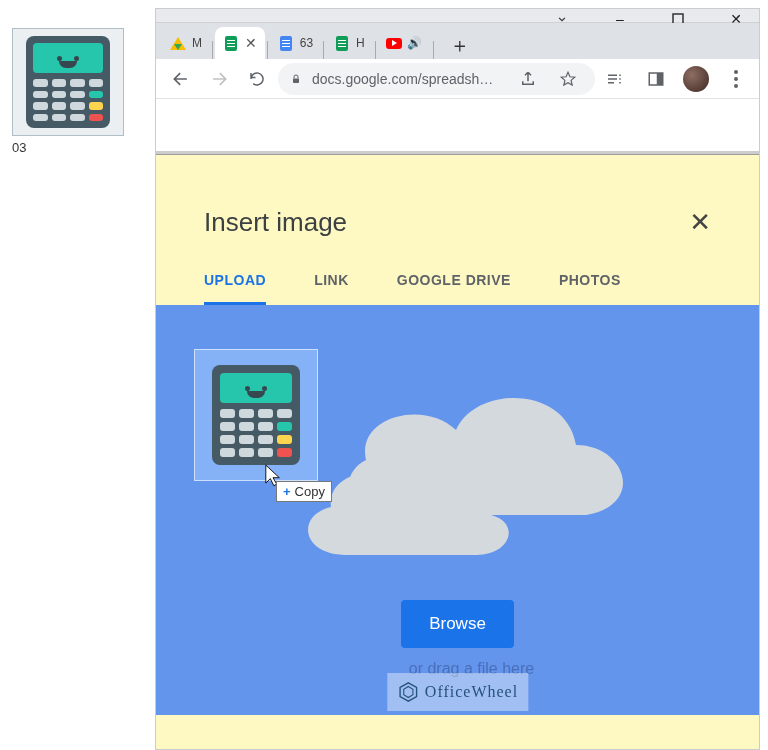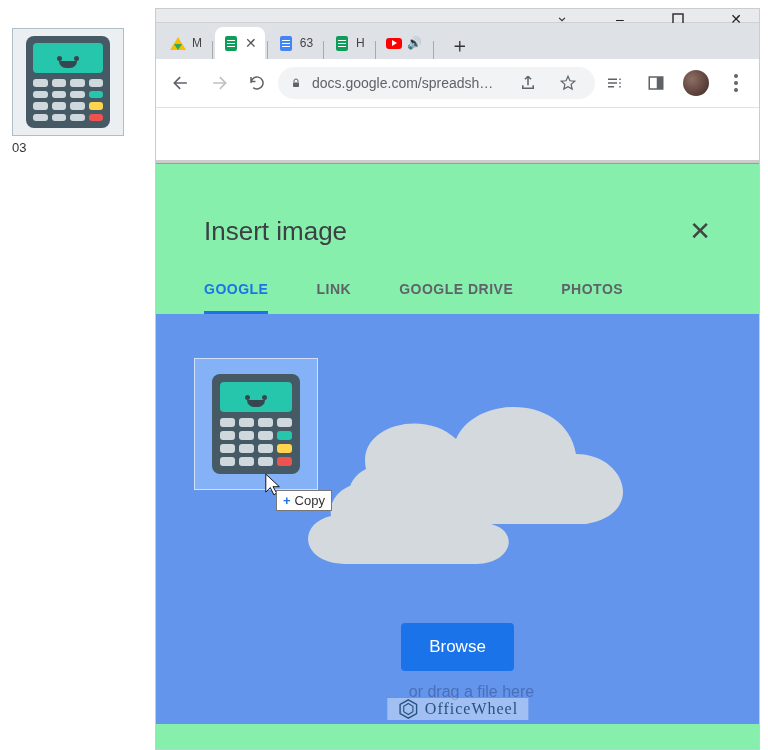--- a/index.html
+++ b/index.html
@@ -41,59 +41,59 @@
     .fi-drive { width: 0; height: 0; border-left: 8px solid transparent; border-right: 8px solid transparent; border-bottom: 13px solid #fbbc04; position: relative; }
     .fi-drive::after { content: ""; position: absolute; left: -4px; bottom: -13px; width: 0; height: 0; border-left: 4px solid transparent; border-right: 4px solid transparent; border-top: 6px solid #34a853; }
     .fi-sheet { width: 12px; height: 15px; background: #0f9d58; border-radius: 2px; position: relative; }
     .fi-sheet::after { content: ""; position: absolute; inset: 4px 2px; background: repeating-linear-gradient(#fff 0 1px, transparent 1px 3px); }
     .fi-doc { width: 12px; height: 15px; background: #4285f4; border-radius: 2px; position: relative; }
     .fi-doc::after { content: ""; position: absolute; inset: 4px 2px; background: repeating-linear-gradient(#fff 0 1px, transparent 1px 3px); }
     .fi-yt { width: 16px; height: 11px; background: #ff0000; border-radius: 3px; position: relative; }
     .fi-yt::after { content: ""; position: absolute; left: 6px; top: 2px; width: 0; height: 0; border-left: 5px solid #fff; border-top: 3.5px solid transparent; border-bottom: 3.5px solid transparent; }
     .fi-snd { font-size: 12px; color: #444; }
 
-    .addrbar { height: 49px; background: #fff; display: flex; align-items: center; padding: 0 8px; gap: 4px; border-bottom: 1px solid #e2e2e2; }
+    .addrbar { height: 40px; background: #fff; display: flex; align-items: center; padding: 0 8px; gap: 4px; border-bottom: 1px solid #e2e2e2; }
     .nav-btn { width: 34px; height: 34px; display: flex; align-items: center; justify-content: center; border-radius: 50%; color: #5f6368; font-size: 18px; }
     .url-pill { flex: 1; height: 32px; background: #f1f3f4; border-radius: 16px; display: flex; align-items: center; padding: 0 12px; gap: 10px; color: #5f6368; font-size: 14px; }
     .lock-ico { width: 12px; height: 14px; }
     .url-text { flex: 1; white-space: nowrap; overflow: hidden; text-overflow: ellipsis; }
     .addr-icons { display: flex; align-items: center; gap: 12px; }
     .addr-ico { width: 30px; height: 30px; display: flex; align-items: center; justify-content: center; color: #5f6368; }
     .avatar { width: 26px; height: 26px; border-radius: 50%; background: radial-gradient(circle at 35% 35%, #8d6e63, #3e2723); }
     .dots { display: flex; flex-direction: column; gap: 3px; }
     .dots span { width: 4px; height: 4px; background: #5f6368; border-radius: 50%; }
 
     .content { flex: 1; position: relative; background: #fff; overflow: hidden; }
 
     
-    .modal { position: absolute; left: 0; top: 56px; right: 0; bottom: 0; background: #86efac; box-shadow: 0 -1px 0 #c4c4c4; }
+    .modal { position: absolute; left: 0; top: 56px; right: 0; bottom: 0; background: #fef9c3; box-shadow: 0 -1px 0 #c4c4c4; }
     .modal-shadow { position: absolute; left: 0; right: 0; top: -4px; height: 4px; background: rgba(0,0,0,0.2); }
     .modal-header { padding: 52px 48px 20px; display: flex; justify-content: space-between; align-items: center; }
     .modal-title { font-size: 26px; color: #3c4043; font-weight: 400; font-family: "Google Sans", Arial, sans-serif; }
     .modal-close { font-size: 26px; color: #444; }
     .modal-tabs { display: flex; gap: 48px; padding: 0 48px; align-items: center; font-size: 14px; font-weight: 600; color: #5f6368; letter-spacing: 0.5px; }
     .mtab { padding: 14px 0; border-bottom: 3px solid transparent; }
     .mtab.active { color: #1a73e8; border-bottom-color: #1a73e8; }
 
     .dropzone { background: #6495ed; margin: 0; height: 410px; position: relative; overflow: hidden; }
     .cloud1 { position: absolute; left: 170px; top: 50px; width: 320px; height: 180px; }
     .cloud2 { position: absolute; left: 140px; top: 130px; width: 220px; height: 130px; }
     .cloud-shape { fill: #d4d9de; }
 
     .drag-thumb { position: absolute; left: 38px; top: 44px; width: 124px; height: 132px; background: rgba(160,200,255,0.55); border: 1px solid rgba(255,255,255,0.6); display: flex; align-items: center; justify-content: center; }
 
     .cursor-arrow { position: absolute; left: 108px; top: 158px; width: 18px; height: 24px; z-index: 5; }
     .copy-badge { position: absolute; left: 120px; top: 176px; background: #fff; border: 1px solid #777; font-size: 13px; padding: 2px 6px; color: #333; z-index: 5; display: flex; align-items: center; gap: 4px; }
     .copy-plus { color: #1a73e8; font-weight: bold; }
 
-    .browse-area { position: absolute; left: 0; right: 0; bottom: 23px; text-align: center; }
+    .browse-area { position: absolute; left: 0; right: 0; bottom: 37px; text-align: center; }
     .browse-btn { background: #1a73e8; color: #fff; border: none; font-size: 17px; font-weight: 500; padding: 14px 28px; border-radius: 4px; font-family: "Google Sans", Arial, sans-serif; }
     .drag-hint { margin-top: 12px; font-size: 16px; color: #4a6fb8; padding-left: 28px; }
 
-    .watermark { position: absolute; bottom: 4px; left: 50%; transform: translateX(-50%); background: rgba(255,255,255,0.4); padding: 0 10px; display: flex; align-items: center; gap: 6px; font-family: Georgia, serif; color: #24527a; font-size: 16px; letter-spacing: 1px; }
+    .watermark { position: absolute; bottom: 4px; left: 50%; transform: translateX(-50%); background: rgba(255,255,255,0.4); padding: 8px 10px; display: flex; align-items: center; gap: 6px; font-family: Georgia, serif; color: #24527a; font-size: 16px; letter-spacing: 1px; }
     .wm-logo { width: 22px; height: 22px; }
   </style>
 </head>
 <body>
 
 <div class="desktop-file">
   <div class="desktop-thumb">
     <div class="calc calc-sm">
       <div class="calc-screen">
           <span class="calc-eye"></span>
@@ -239,21 +239,21 @@
 
   <div class="content">
 
     <div class="modal">
       <div class="modal-shadow"></div>
       <div class="modal-header">
         <div class="modal-title">Insert image</div>
         <div class="modal-close">✕</div>
       </div>
       <div class="modal-tabs">
-        <div class="mtab active">GOOGLE</div>
+        <div class="mtab active">UPLOAD</div>
         <div class="mtab">LINK</div>
         <div class="mtab">GOOGLE DRIVE</div>
         <div class="mtab">PHOTOS</div>
       </div>
 
       <div class="dropzone">
         <svg class="cloud1" viewBox="0 0 320 180">
           <path class="cloud-shape" d="M70 160 C20 160 10 120 40 105 C30 60 100 45 130 75 C150 30 240 30 250 90 C300 90 320 150 260 160 Z"></path>
         </svg>
         <svg class="cloud2" viewBox="0 0 220 130">

